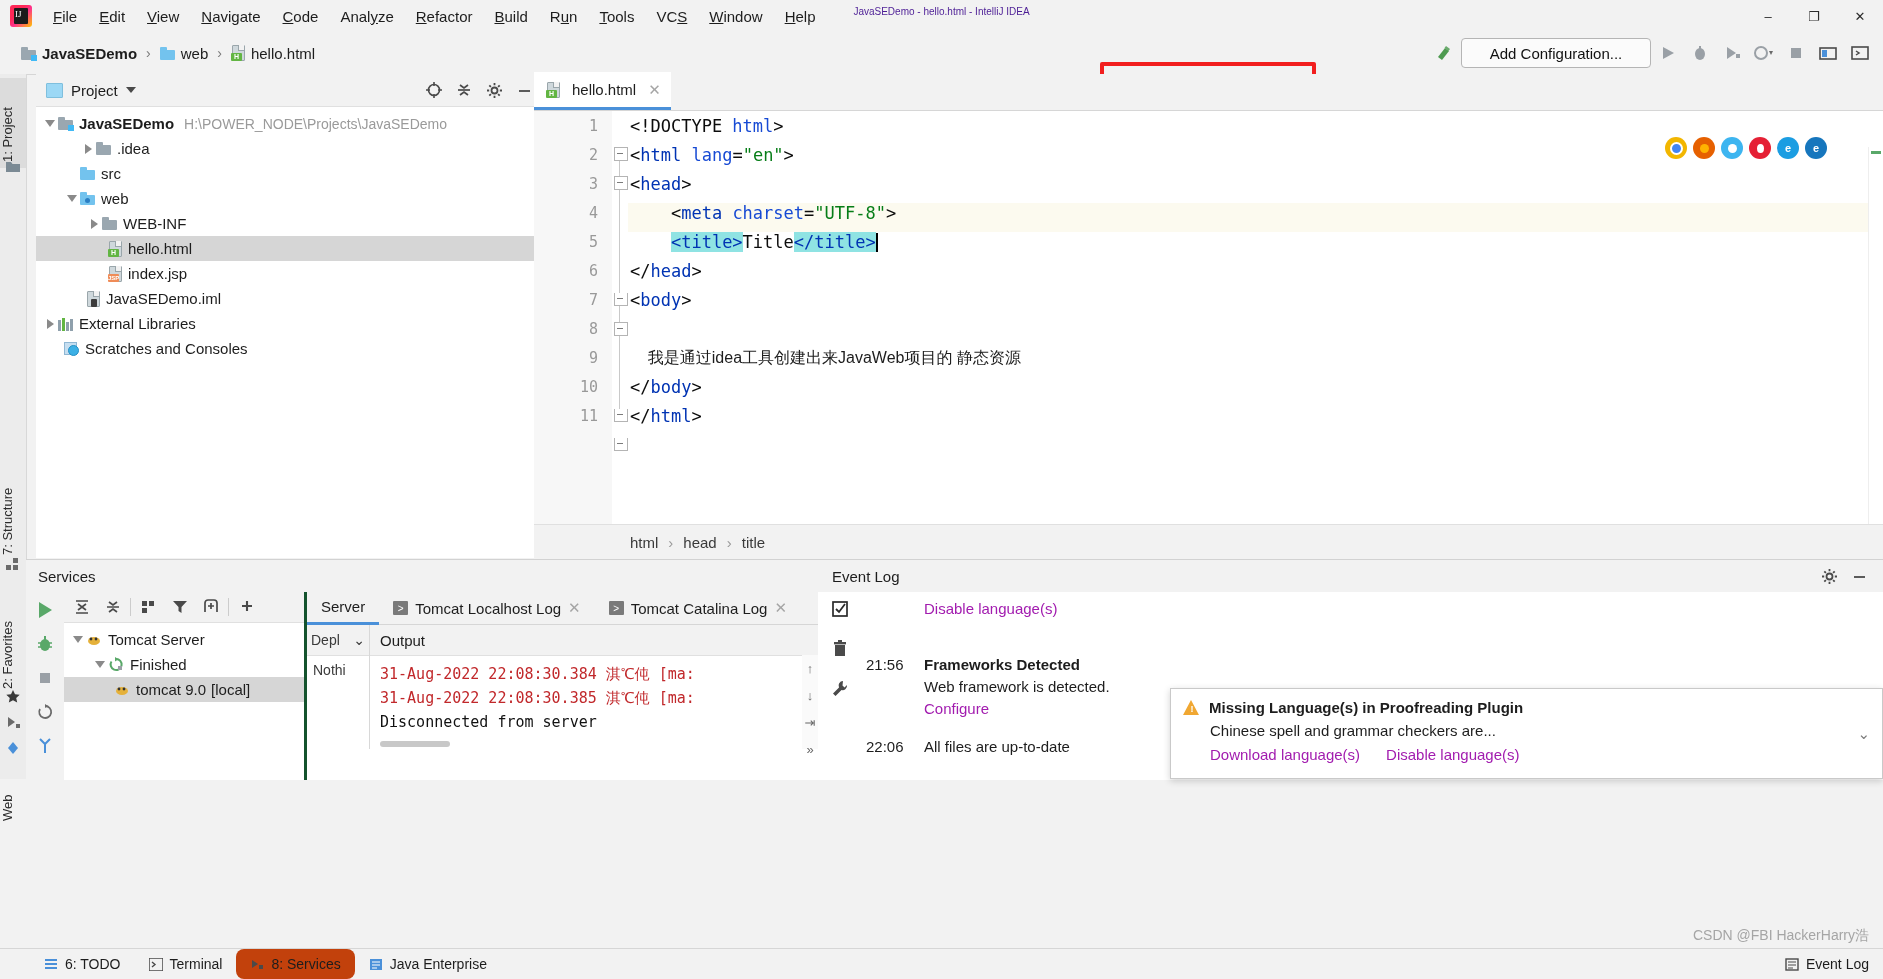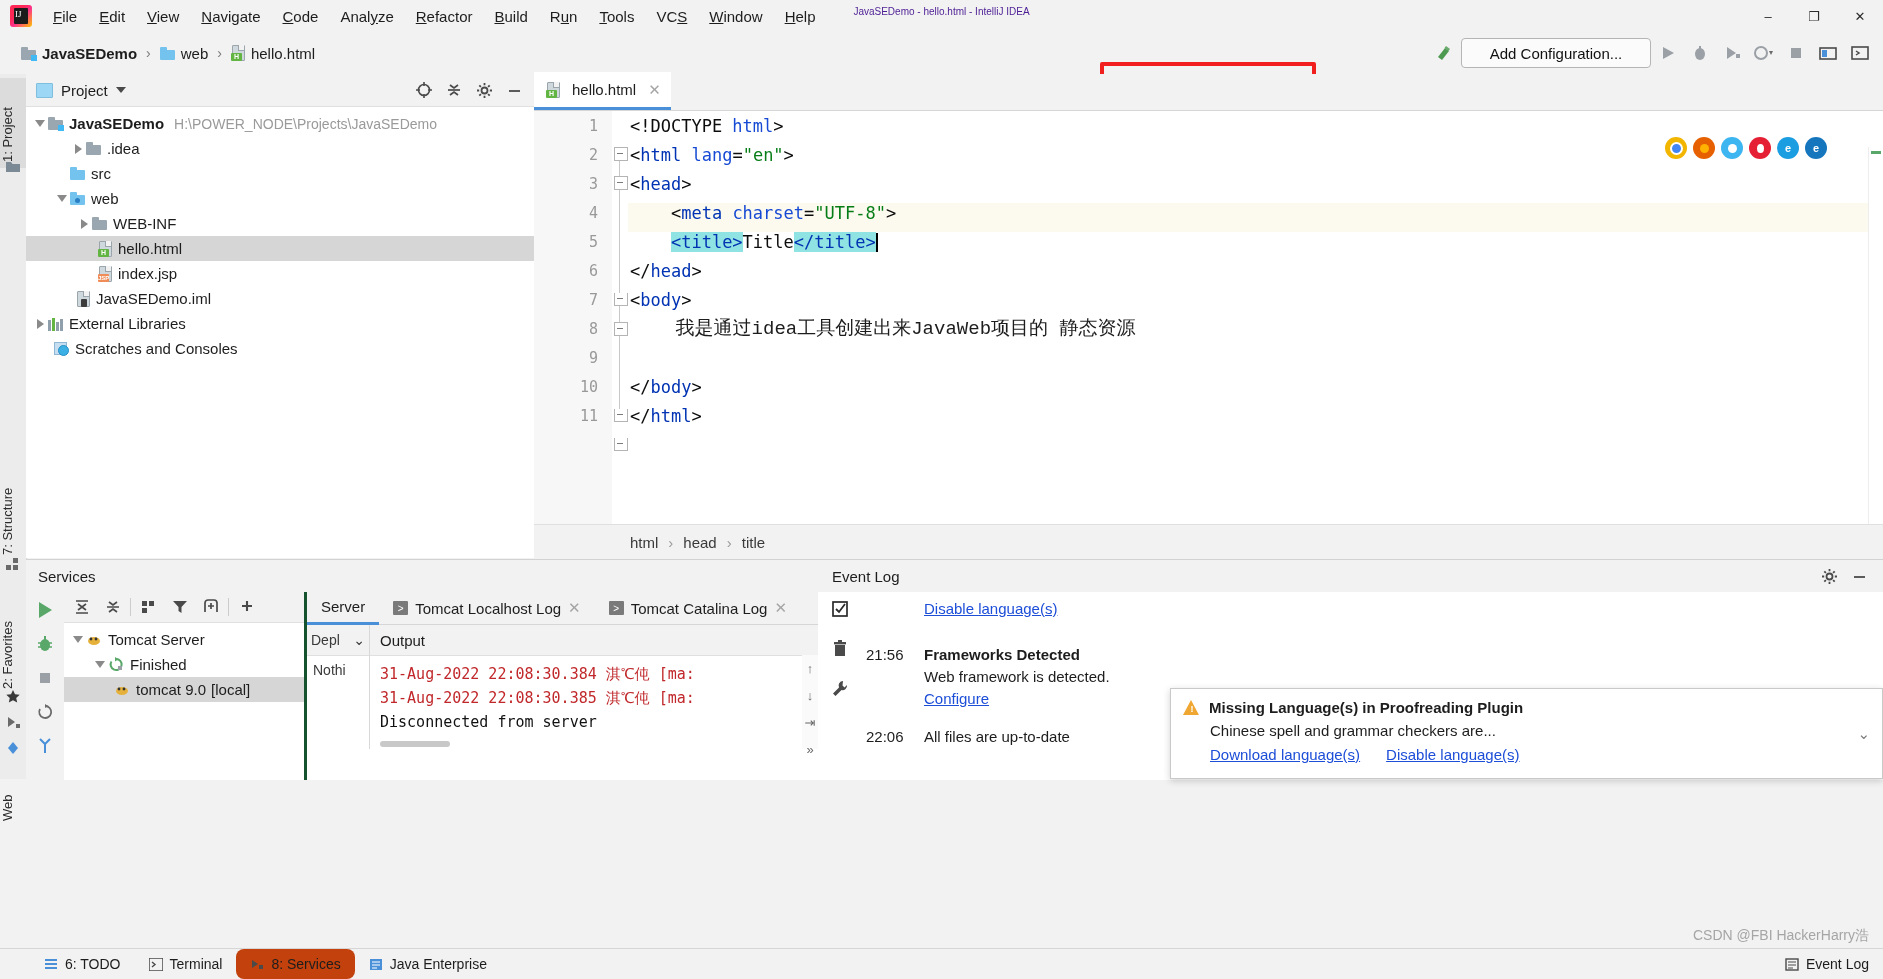--- a/index.html
+++ b/index.html
@@ -61,21 +61,21 @@
 
   
   .rail{position:absolute;left:0;top:74px;width:26px;height:705px;background:#ececec;border-right:1px solid #d8d8d8;}
   .rail-lbl{position:absolute;left:0;width:26px;writing-mode:vertical-rl;text-orientation:mixed;
     transform:rotate(180deg);font-size:13px;color:#2b2b2b;padding:6px 0;white-space:nowrap;text-align:left;}
   .rail-lbl.sel{background:#dcdcdc;}
   .rail-ico{position:absolute;left:5px;width:16px;height:16px;}
   .rail-bottom{position:absolute;left:0;bottom:0;width:26px;}
 
   
-  .projpanel{position:absolute;left:26px;top:74px;width:508px;height:484px;background:#fff;border-right:1px solid #d8d8d8;}
+  .projpanel{position:absolute;left:36px;top:74px;width:508px;height:484px;background:#fff;border-right:1px solid #d8d8d8;}
   .proj-header{height:32px;background:#f2f2f2;border-bottom:1px solid #e0e0e0;display:flex;align-items:center;
     padding-left:10px;}
   .proj-title{font-size:15px;margin-left:8px;}
   .proj-icon{width:15px;height:13px;background:#9cd8f5;border:1px solid #7fbfdd;border-radius:1px;}
   .chev{width:0;height:0;border-left:5px solid transparent;border-right:5px solid transparent;
     border-top:6px solid #4a4a4a;margin-left:8px;}
   .proj-actions{margin-left:auto;display:flex;align-items:center;gap:2px;padding-right:6px;}
   .pa{width:28px;height:26px;display:flex;align-items:center;justify-content:center;color:#4a4a4a;}
   .tree{padding-top:4px;font-size:15px;}
   .trow{display:flex;align-items:center;height:25px;padding-left:6px;white-space:nowrap;}
@@ -109,21 +109,21 @@
   .codeline{position:absolute;left:96px;font-family:"DejaVu Sans Mono",monospace;font-size:17px;
     white-space:pre;line-height:20px;}
   .cl-hl{position:absolute;left:78px;right:0;height:29px;background:#fcfaef;}
   .tag{color:#0033b3;}
   .attr{color:#174ad4;}
   .val{color:#067d17;}
   .punct{color:#0c0c0c;}
   .txt{color:#0c0c0c;}
   .hl-cyan{background:#8fe3e3;}
   .caret{display:inline-block;width:2px;height:19px;background:#000;vertical-align:-4px;}
-  .cn{font-family:Liberation Mono, monospace;font-size:19px;}
+  .cn{font-family:Liberation Sans, sans-serif;font-size:16px;margin-top:29px;}
   .browsers{position:absolute;right:56px;top:26px;display:flex;gap:6px;align-items:center;}
   .brow{width:22px;height:22px;border-radius:50%;display:flex;align-items:center;justify-content:center;
     font-size:11px;color:#fff;font-weight:bold;}
   .editor-rightbar{position:absolute;right:0;top:36px;width:14px;height:448px;background:#fff;
     border-left:1px solid #eee;}
   .err-mark{position:absolute;right:2px;width:10px;height:3px;}
   .breadcrumbs-bar{position:absolute;left:534px;top:524px;right:0;height:34px;background:#f2f2f2;
     border-top:1px solid #e0e0e0;display:flex;align-items:center;padding-left:92px;gap:6px;font-size:15px;color:#3a3a3a;}
   .bc{padding:2px 4px;}
   .bc-sep{color:#9a9a9a;}
@@ -167,21 +167,21 @@
   
   .eventlog{position:absolute;left:818px;top:559px;right:0;height:220px;background:#fff;border-top:1px solid #d2d2d2;}
   .el-header{height:32px;background:#f2f2f2;display:flex;align-items:center;padding-left:14px;font-size:15px;}
   .el-actions{margin-left:auto;display:flex;align-items:center;gap:2px;padding-right:10px;}
   .el-body{display:flex;height:188px;}
   .el-toolcol{width:44px;background:#fff;display:flex;flex-direction:column;align-items:center;padding-top:4px;gap:14px;}
   .el-ico{width:28px;height:26px;display:flex;align-items:center;justify-content:center;color:#3a3a3a;}
   .el-list{flex:1;padding-top:4px;font-size:15px;}
   .el-entry{display:flex;gap:10px;padding:2px 0 2px 4px;line-height:22px;}
   .el-time{color:#1d1d1d;width:48px;flex:none;}
-  .el-link{color:#1d4ed8;text-decoration:underline;}
+  .el-link{color:#a21caf;}
   .el-b{font-weight:bold;}
 
   
   .popup{position:absolute;left:1170px;top:688px;width:713px;height:91px;background:#fff;
     border:1px solid #c9c9c9;box-shadow:0 2px 7px rgba(0,0,0,.18);padding:10px 12px;box-sizing:border-box;}
   .popup-title{display:flex;align-items:center;gap:9px;font-weight:bold;font-size:15px;}
   .warn-ico{width:17px;height:15px;position:relative;flex:none;}
   .warn-ico .t{position:absolute;left:0;top:0;width:0;height:0;border-left:8.5px solid transparent;
     border-right:8.5px solid transparent;border-bottom:15px solid #f0a732;}
   .warn-ico .b{position:absolute;left:7.5px;top:5px;color:#fff;font-size:9px;line-height:9px;font-weight:bold;}
@@ -771,21 +771,21 @@
           <svg class="svg-i" width="20" height="20" viewBox="0 0 20 20">
               <path d="M13 2 a4.5 4.5 0 0 0 -4 6.5 L3 14.5 l2.5 2.5 6-6 A4.5 4.5 0 0 0 17 6 l-2.5 2.5 -2-2 z" fill="#4a4a4a"></path>
             </svg>
         </div>
       </div>
       <div class="el-list">
         <div class="el-entry">
           <span class="el-time"></span>
           <span class="el-link">Disable language(s)</span>
         </div>
-        <div class="el-entry" style="margin-top:20px;">
+        <div class="el-entry" style="margin-top:30px;">
           <span class="el-time">21:56</span>
           <span style="display:flex;flex-direction:column;">
             <span class="el-b">Frameworks Detected</span>
             <span>Web framework is detected.</span>
             <span class="el-link">Configure</span>
           </span>
         </div>
         <div class="el-entry" style="margin-top:12px;">
           <span class="el-time">22:06</span>
           <span>All files are up-to-date</span>

